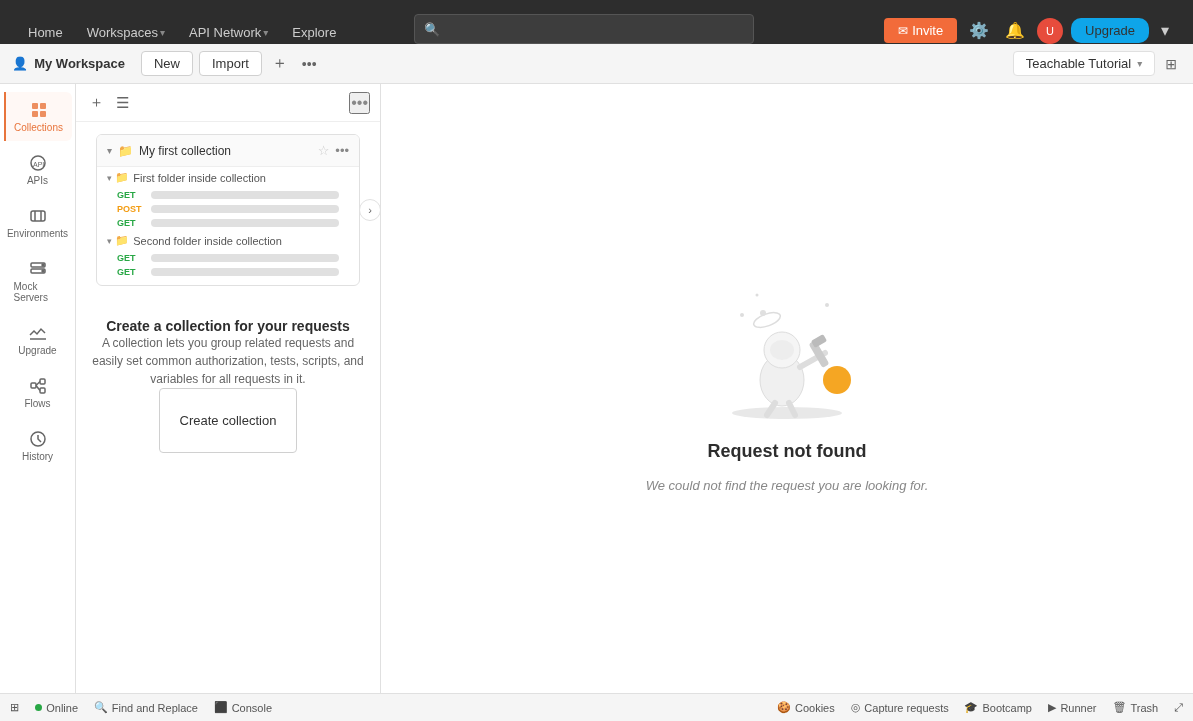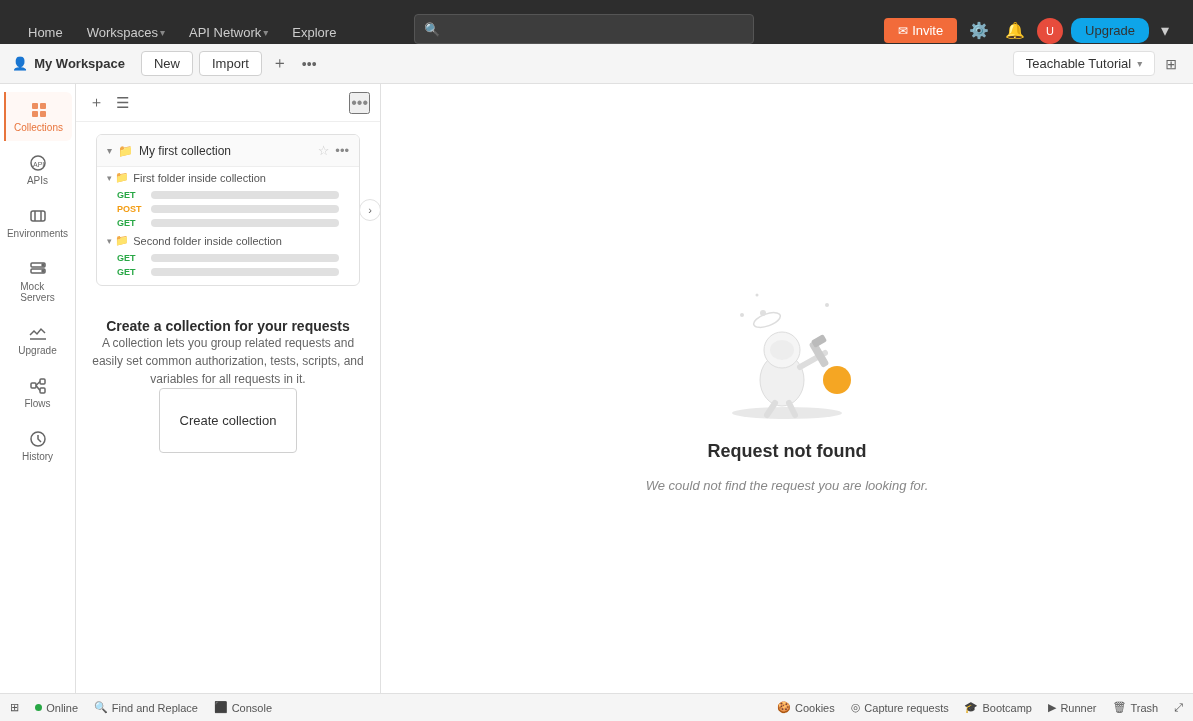--- a/index.html
+++ b/index.html
@@ -52,21 +52,21 @@
     
     .main-layout { display: flex; height: calc(721px - 44px - 40px - 28px); }
 
     
     .sidebar-icons {
       width: 76px; background: #fff; border-right: 1px solid #e0e0e0;
       display: flex; flex-direction: column; align-items: center; padding-top: 8px; gap: 4px;
     }
     .sidebar-icon-item {
       display: flex; flex-direction: column; align-items: center; gap: 2px;
-      padding: 8px 17px; border-radius: 6px; cursor: pointer; width: 68px;
+      padding: 8px 10px; border-radius: 6px; cursor: pointer; width: 68px;
       color: #666; font-size: 10px;
     }
     .sidebar-icon-item.active { color: #e8743b; border-left: 2px solid #e8743b; background: #fff8f5; border-radius: 0 6px 6px 0; }
     .sidebar-icon-item svg { width: 20px; height: 20px; }
 
     
     .collections-panel {
       width: 305px; background: #fff; border-right: 1px solid #e0e0e0;
       display: flex; flex-direction: column; overflow: hidden;
     }

